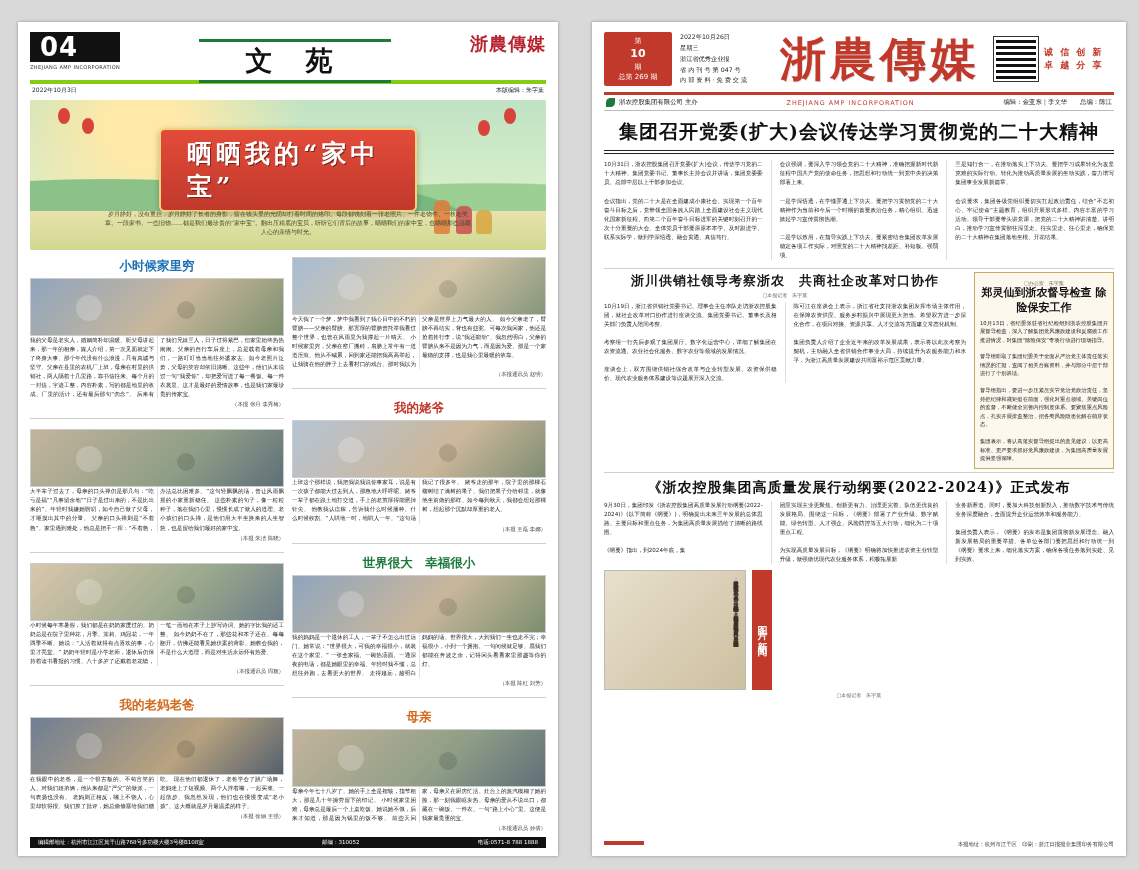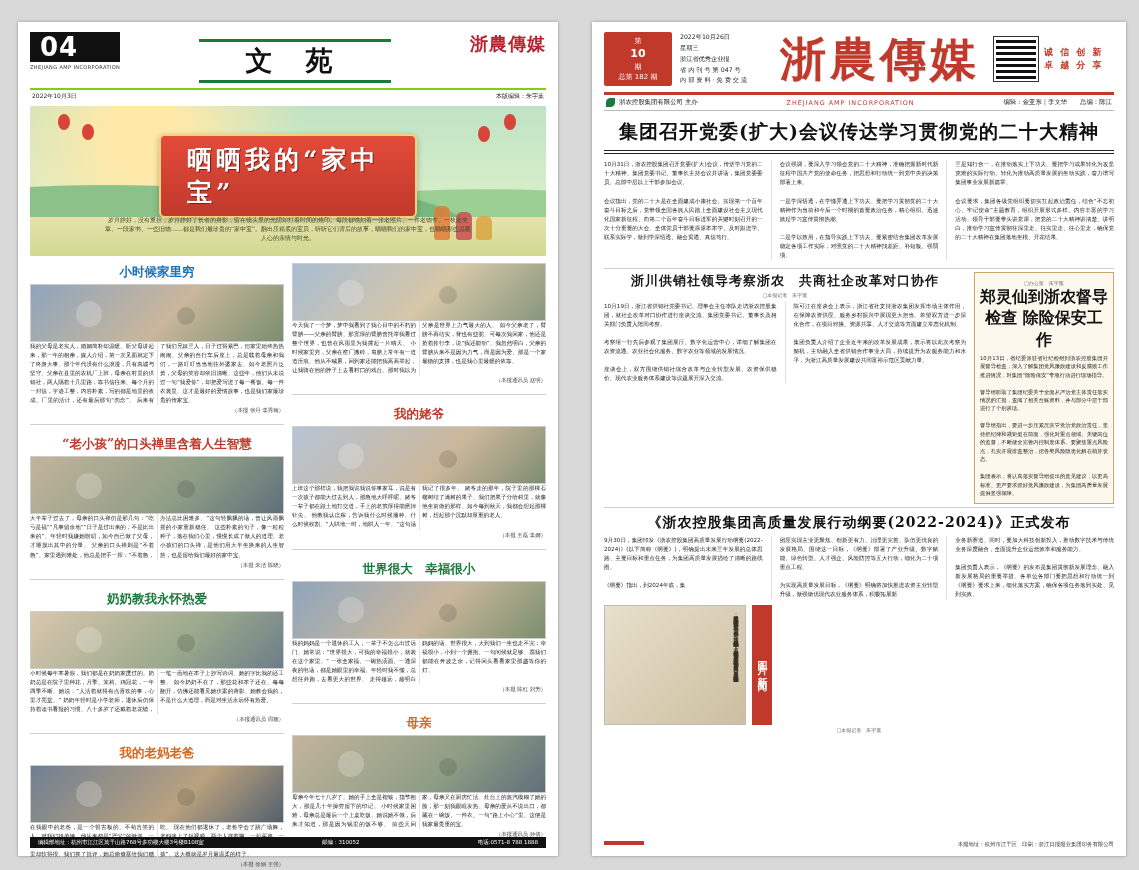--- a/index.html
+++ b/index.html
@@ -7,21 +7,21 @@
   .stage{width:1139px;height:870px;position:relative;background:#d9d9d9;overflow:hidden;}
 
   
   .page{position:absolute;background:#fff;box-shadow:0 0 3px rgba(0,0,0,.35);}
   #page-left{left:18px;top:22px;width:540px;height:834px;}
   #page-right{left:592px;top:22px;width:534px;height:834px;}
 
   .pad{position:absolute;left:0;top:0;right:0;bottom:0;padding:10px 12px;box-sizing:border-box;}
 
   
-  .lm{display:flex;align-items:flex-start;justify-content:flex-end;border-bottom:2px solid #84cc16;padding-bottom:12px;}
+  .lm{display:flex;align-items:flex-start;justify-content:flex-end;border-bottom:4px solid #84cc16;padding-bottom:4px;}
   .lm-left{display:flex;flex-direction:column;}
   .pagenum{background:#111;color:#fff;font-weight:bold;font-size:26px;line-height:30px;padding:0 10px;display:inline-block;letter-spacing:1px;}
   .pagenum-sub{font-size:5px;color:#333;letter-spacing:.4px;margin-top:2px;}
   .lm-mid{flex:1;text-align:center;position:relative;top:7px;}
   .lm-mid .band{display:inline-block;border-top:3px solid #1c7a3c;border-bottom:3px solid #1c7a3c;padding:1px 46px;}
   .lm-mid .band span{font-size:27px;font-weight:bold;color:#111;letter-spacing:12px;font-family:"DejaVu Serif","Liberation Serif",serif;}
   .lm-right{text-align:right;}
   .lm-right .logo{color:#b8232f;font-size:18px;font-weight:bold;font-family:"DejaVu Serif","Liberation Serif",serif;letter-spacing:1px;}
   .lm-meta{display:flex;justify-content:space-between;font-size:6px;color:#222;padding:2px 2px 0 2px;}
 
@@ -103,21 +103,21 @@
   .rule-d{border-top:1px solid #222;border-bottom:1px solid #222;height:2px;margin:4px 0 6px 0;}
   .cols3{display:flex;gap:8px;}
   .cols3 .c{flex:1;font-size:5.6px;line-height:1.62;color:#222;text-align:justify;}
   .divider-v{width:1px;background:#ddd;}
   .subhead{font-size:13px;font-weight:bold;color:#1a1a1a;text-align:center;letter-spacing:1px;
     font-family:"DejaVu Serif","Liberation Serif",serif;}
 
   .rgrid{display:flex;gap:8px;}
 
   .boxnews{border:1px solid #c9a96a;background:#fdf8ee;padding:5px;box-sizing:border-box;}
-  .boxnews .bh{color:#111;font-size:16px;font-weight:bold;text-align:center;line-height:1.35;
+  .boxnews .bh{color:#111;font-size:11px;font-weight:bold;text-align:center;line-height:1.35;
     font-family:"DejaVu Serif","Liberation Serif",serif;margin-bottom:3px;}
 
   .headline2{text-align:center;font-size:14px;font-weight:bold;color:#111;letter-spacing:1px;margin:6px 0 4px;
     font-family:"DejaVu Serif","Liberation Serif",serif;}
 
   .photonews{display:flex;gap:6px;margin-top:6px;align-items:stretch;}
   .pn-badge{flex:0 0 20px;background:#c0392b;color:#fff;font-size:10px;font-weight:bold;
     display:flex;align-items:center;justify-content:center;writing-mode:vertical-rl;letter-spacing:4px;padding:4px 0;}
   .bigphoto{flex:1;height:118px;border:1px solid #bbb;position:relative;overflow:hidden;
     background:linear-gradient(180deg,#9fc0d8 0%,#bcd3a8 45%,#7e9a63 100%);}
@@ -184,35 +184,33 @@
                 <i class="blob b1"></i>
                 <i class="blob b2"></i>
               </div>
             <div class="body">我的父母是老实人，婚姻简朴却温暖。听父母讲起来，那一年的相亲，媒人介绍，第一次见面就定下了终身大事。那个年代没有什么浪漫，只有真诚与坚守。父亲在县里的农机厂上班，母亲在村里的供销社，两人隔着十几里路，靠书信往来。每个月的一封信，字迹工整，内容朴素，写的都是地里的收成、厂里的活计，还有最后那句“勿念”。
 
 后来有了我们兄妹三人，日子过得紧巴，但家里始终热热闹闹。父亲的自行车后座上，总是载着母亲和我们，一路叮叮当当地往外婆家去。如今老照片泛黄，父母的笑容却依旧清晰。这些年，他们从未说过一句“我爱你”，却把爱写进了每一餐饭、每一件衣裳里。这才是最好的爱情故事，也是我们家最珍贵的传家宝。</div>
             <div class="byline">（本报 张丹 李秀梅）</div>
           </div>
           <hr class="hr">
           <div class="art">
-            <div class="art-h red">“老小孩”的口头禅里含着人生智慧</div>
             <div class="photo p-c">
                 <i class="blob b1"></i>
                 <i class="blob b2"></i>
               </div>
             <div class="body">大半辈子过去了，母亲的口头禅仍是那几句：“吃亏是福”“凡事留余地”“日子是过出来的，不是比出来的”。年轻时我嫌她唠叨，如今自己做了父母，才咂摸出其中的分量。
 
 父亲的口头禅则是“不着急”。家里遇到难处，他总是把手一挥：“不着急，办法总比困难多。”这句轻飘飘的话，曾让风雨飘摇的小家重新稳住。
 
 这些朴素的句子，像一粒粒种子，落在我们心里，慢慢长成了做人的道理。老小孩们的口头禅，是他们用大半生换来的人生智慧，也是留给我们最好的家中宝。</div>
             <div class="byline">（本报 朱洁 陈晓）</div>
           </div>
           <hr class="hr">
           <div class="art">
-            <div class="art-h green">奶奶教我永怀热爱</div>
             <div class="photo p-e">
                 <i class="blob b1"></i>
                 <i class="blob b2"></i>
               </div>
             <div class="body">小时候每年寒暑假，我们都是在奶奶家度过的。奶奶总是在院子里种花，月季、茉莉、鸡冠花，一年四季不断。她说：“人活着就得有点喜欢的事，心里才亮堂。”
 
 奶奶年轻时是小学老师，退休后仍保持着读书看报的习惯。八十多岁了还戴着老花镜，一笔一画地在本子上抄写诗词。她的字比我的还工整。
 
 如今奶奶不在了，那些花和本子还在。每每翻开，仿佛还能看见她伏案的背影。她教会我的，不是什么大道理，而是对生活永远怀有热爱。</div>
             <div class="byline">（本报通讯员 周颖）</div>
@@ -301,21 +299,21 @@
   </div>
 
   <div class="page" id="page-right">
     <div class="pad">
 
       <div class="rm">
         <div class="issue">
           <span>第</span>
           <b>10</b>
           <span>期</span>
-          <div>总第 182 期</div>
+          <div>总第 269 期</div>
         </div>
         <div class="issue-meta">
           <div>2022年10月26日</div>
           <div>星期三</div>
           <div>浙江省优秀企业报</div>
           <div>省 内 刊 号 第 047 号</div>
           <div>内 部 资 料 · 免 费 交 流</div>
         </div>
         <div class="nameplate">
           <div class="zh">浙農傳媒</div>

